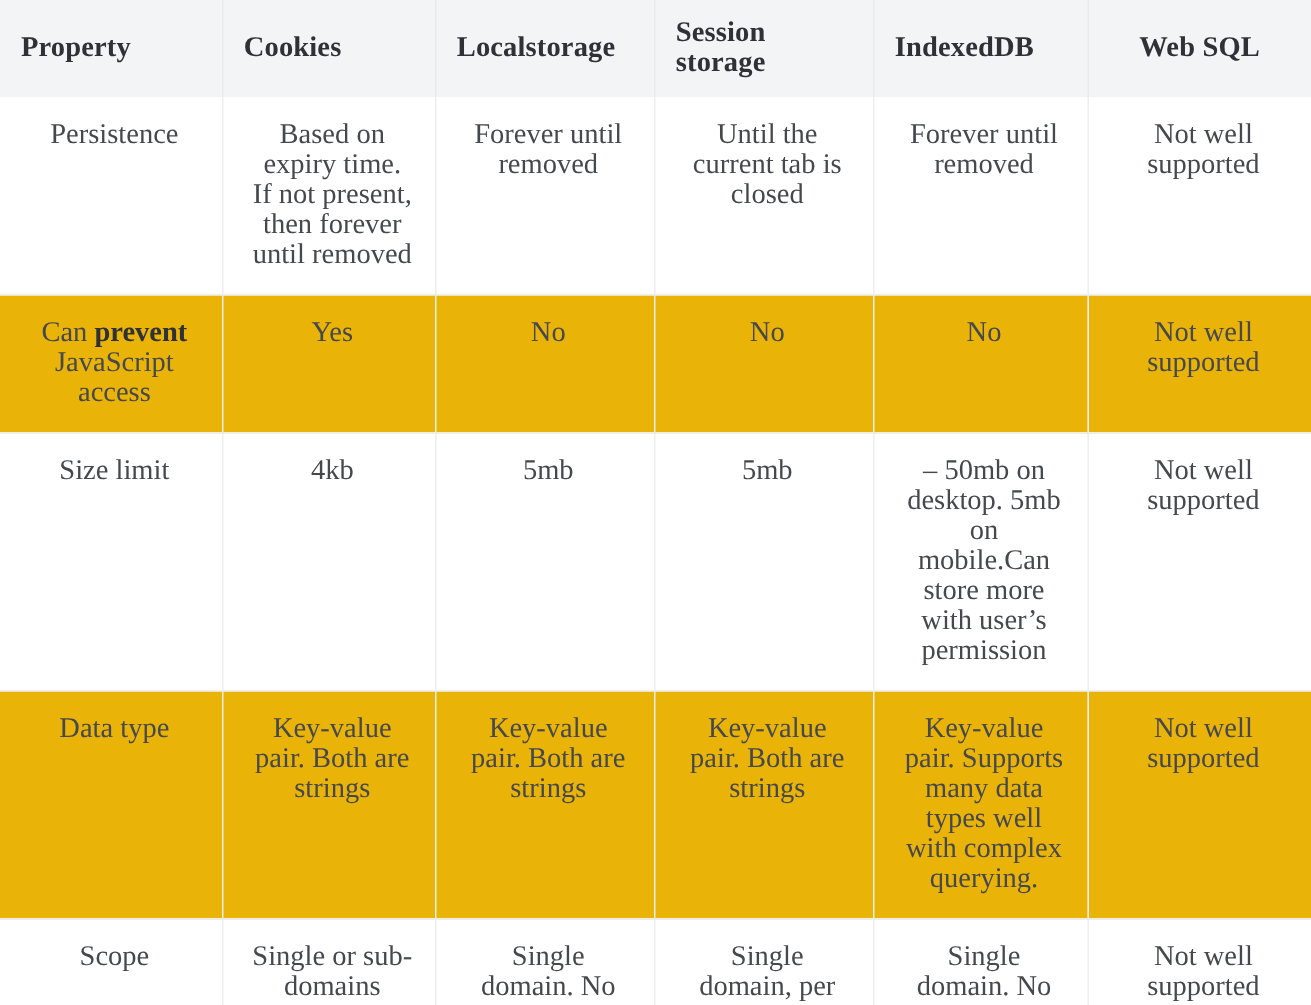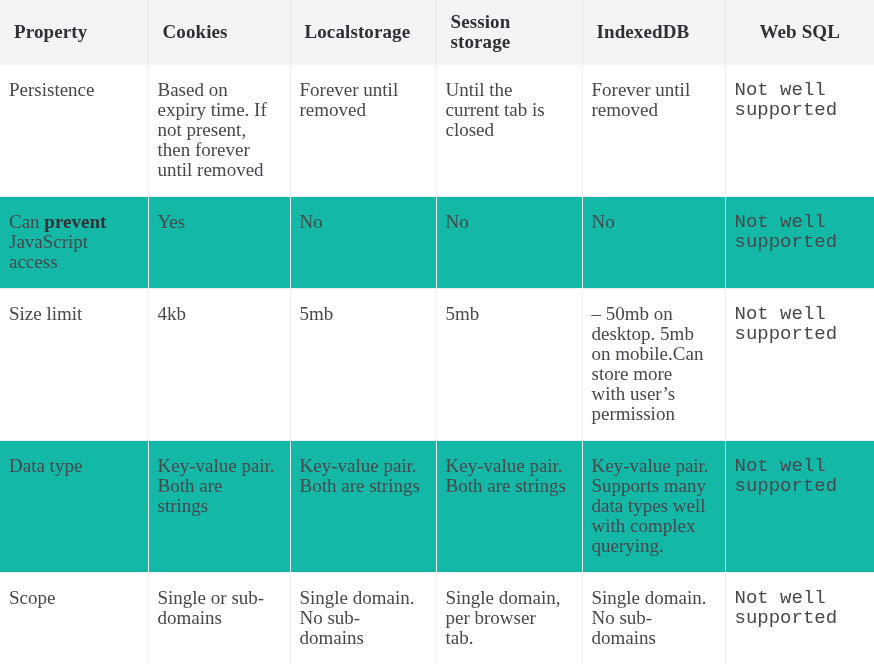--- a/index.html
+++ b/index.html
@@ -50,34 +50,33 @@
     border-right: 1px solid #e9eaec;
     letter-spacing: 0.1px;
   }
   table.comparison thead th:last-child {
     border-right: none;
     text-align: center;
   }
 
   table.comparison tbody td {
     vertical-align: top;
-    text-align: left;
-    padding: 15px 14px 16px 9px;
+    text-align: center;
+    padding: 15px 14px 16px 19px;
     border-right: 1px solid #eceef0;
     border-top: 1px solid #eceef0;
     color: #45484d;
     word-wrap: break-word;
   }
   table.comparison tbody td:last-child {
     border-right: none;
-    font-family: Liberation Mono, monospace;
   }
 
   table.comparison tbody tr.shaded td {
-    background: #14b8a6;
+    background: #eab308;
   }
   table.comparison tbody tr.plain td {
     background: #ffffff;
   }
 
   table.comparison tbody tr:first-child td {
     border-top: none;
   }
 
   .cell-strong { font-weight: bold; color: #2f3136; }

